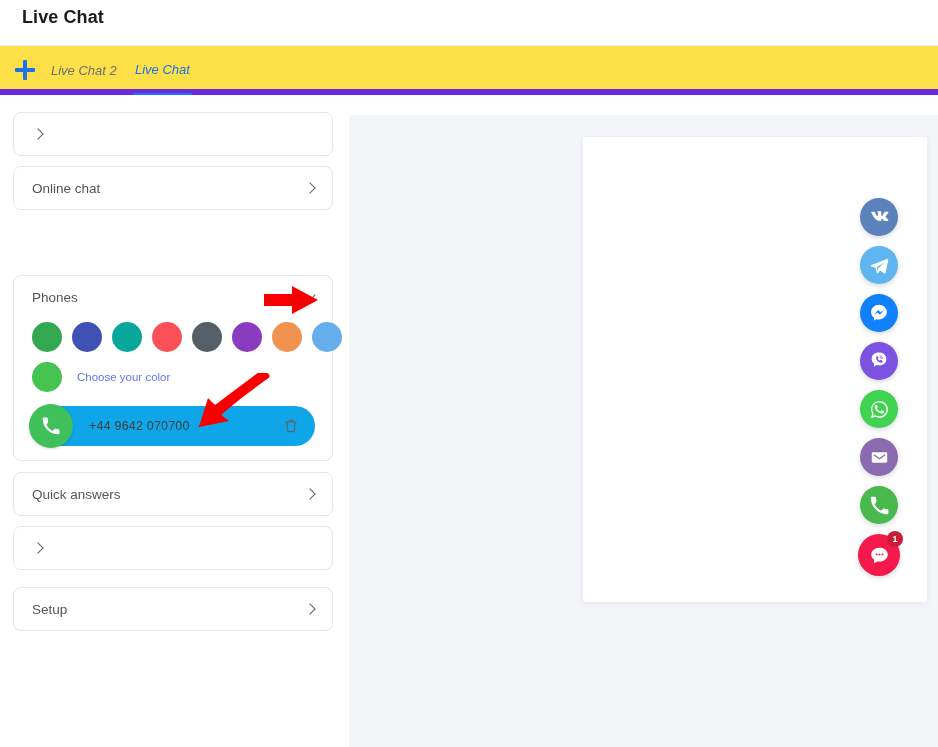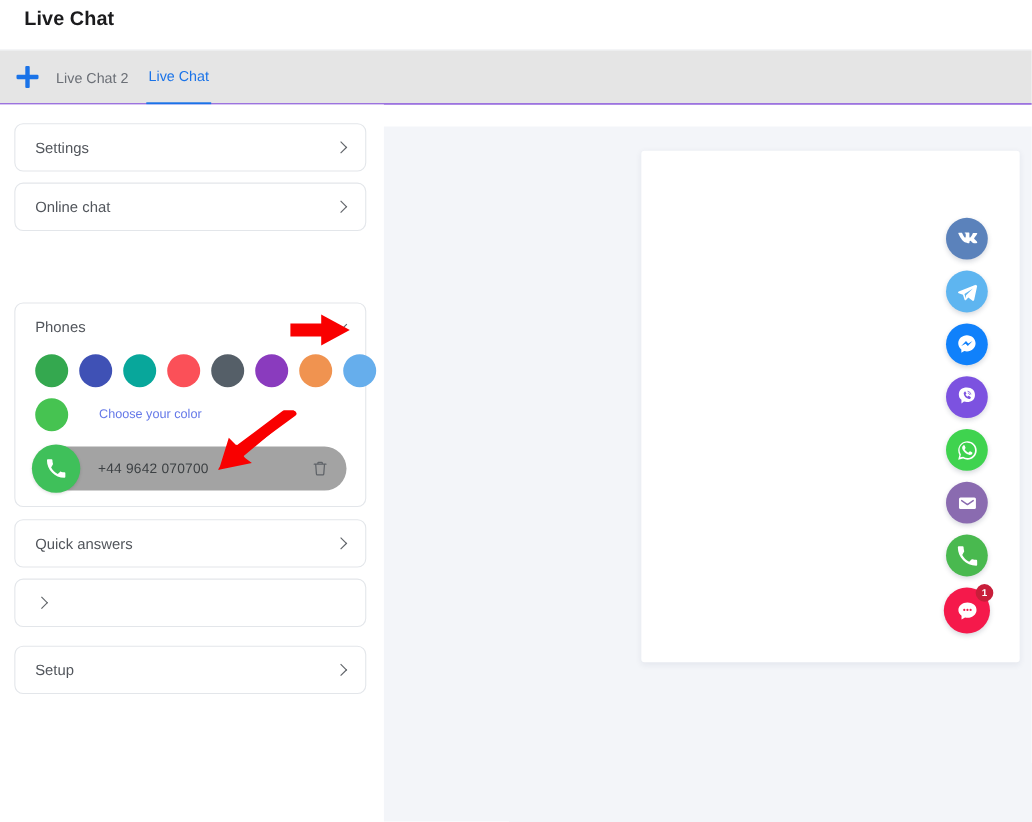--- a/index.html
+++ b/index.html
@@ -22,22 +22,23 @@
   }
   .header-title {
     position:absolute; left:22px; top:7px;
     font-size:18px; font-weight:700; color:#1b1b1d;
     letter-spacing:0.1px;
   }
 
   
   .tabbar {
     position:absolute; left:0; top:46px; width:938px; height:49px;
-    background:#e5e5e5;
-    border-bottom:1px solid #6d28d9;
+    background:#fde047;
+    border-bottom:6px solid #6d28d9;
+    font-style:italic;
   }
   .tab-plus {
     position:absolute; left:15px; top:14px;
     width:20px; height:20px; cursor:pointer;
   }
   .tab-plus:before, .tab-plus:after {
     content:""; position:absolute; background:#1a73e8; border-radius:1px;
   }
   .tab-plus:before { left:0; top:8px; width:20px; height:4px; }
   .tab-plus:after  { left:8px; top:0; width:4px; height:20px; }
@@ -91,31 +92,31 @@
 
   .swatch-row {
     display:flex; gap:10px; padding: 4px 4px 0 4px;
   }
   .swatch {
     width:30px; height:30px; border-radius:50%;
     cursor:pointer; flex:0 0 30px;
   }
 
   .choose-row {
-    display:flex; align-items:center; gap:28px;
+    display:flex; align-items:center; gap:15px;
     padding: 10px 4px 0 4px;
   }
   .choose-link {
     font-size:11.5px; color:#6478e8; cursor:pointer;
   }
 
   .phone-item {
     margin: 14px 3px 0 3px;
     height:40px;
-    background:#a3a3a3;
+    background:#0ea5e9;
     border-radius:20px;
     display:flex; align-items:center;
     position:relative;
   }
   .phone-avatar {
     position:absolute; left:-2px; top:-2px;
     width:44px; height:44px; border-radius:50%;
     background:#3fc05a;
     display:flex; align-items:center; justify-content:center;
     box-shadow: 0 1px 3px rgba(0,0,0,.14);
@@ -182,21 +183,20 @@
   <div class="tabbar">
     <div class="tab-plus"></div>
     <div class="tab tab-inactive">Live Chat 2</div>
     <div class="tab tab-active">Live Chat</div>
   </div>
 
   <div class="sidebar">
 
     <div class="panel" style="top:17px;">
       <div class="panel-head">
-        <span class="panel-label">Settings</span>
         <span class="chev"></span>
       </div>
     </div>
 
     <div class="panel" style="top:71px;">
       <div class="panel-head">
         <span class="panel-label">Online chat</span>
         <span class="chev"></span>
       </div>
     </div>

